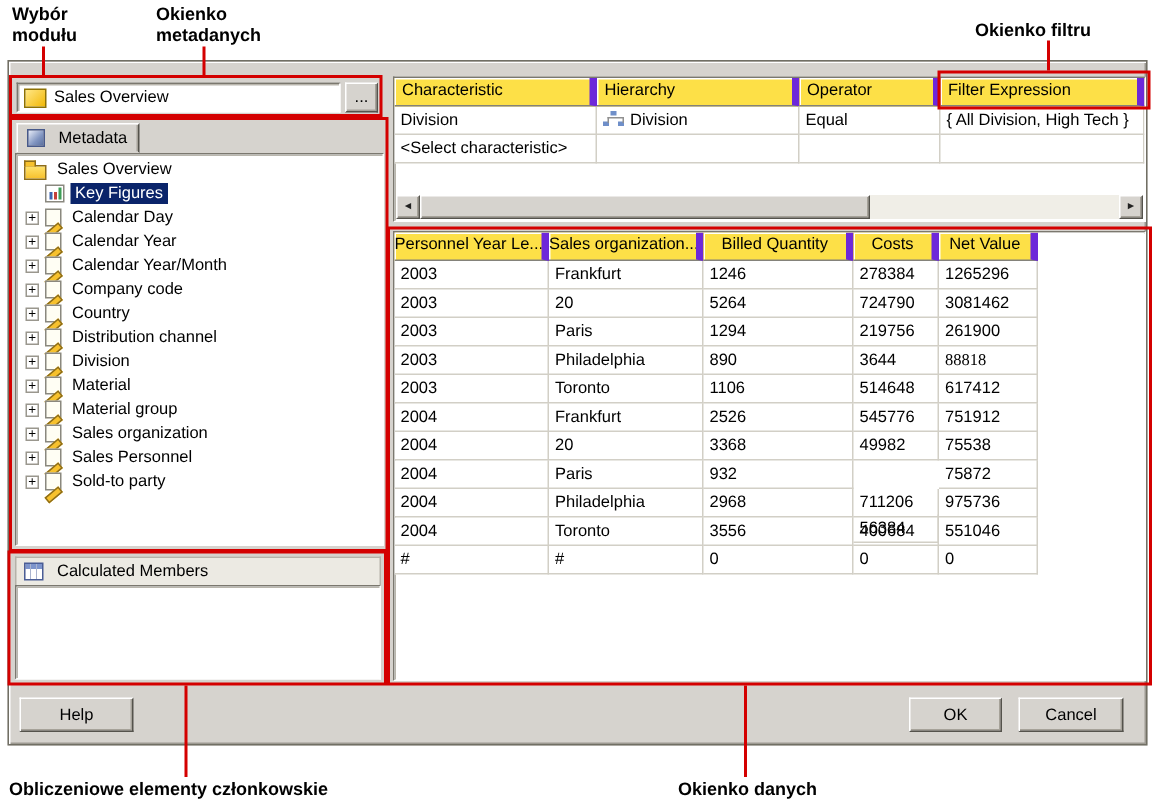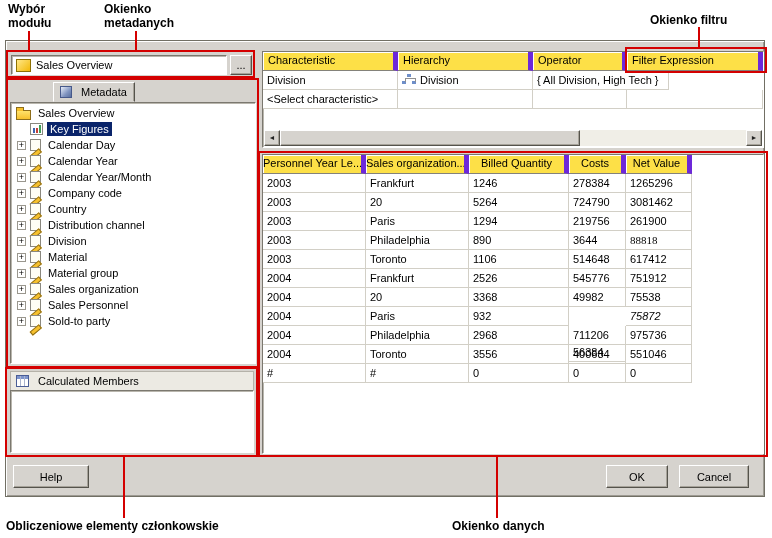--- a/index.html
+++ b/index.html
@@ -87,21 +87,21 @@
   <div class="vline abs" style="left:698px;top:27px;height:20px;"></div>
 
   <div class="dialog abs" style="left:5px;top:40px;width:760px;height:457px;"></div>
 
   <div class="sunken field abs" style="left:11px;top:55px;width:216px;height:20px;">
     <span class="icon-module"></span>
     <span>Sales Overview</span>
   </div>
   <div class="raised btn abs" style="left:230px;top:55px;width:22px;height:20px;">...</div>
 
-  <div class="tab abs" style="left:11px;top:82px;width:82px;height:20px;margin-left:42px;">
+  <div class="tab abs" style="left:11px;top:82px;width:82px;height:20px;">
     <span class="ticon icon-cube"></span>
     <span>Metadata</span>
   </div>
   <div class="sunken tree abs" style="left:10px;top:102px;width:246px;height:262px;">
     <div class="tree-row root">
       <span class="ticon icon-folder"></span>
       <span class="tree-label">Sales Overview</span>
     </div>
     <div>
         <div class="tree-row">
@@ -187,20 +187,21 @@
         <div class="hcell fh" style="width: 94px;">Operator</div>
         <div class="hcell fh" style="width: 136px;">Filter Expression</div>
       </div>
     <div>
         <div class="grow">
           <div class="gcell" style="width: 135px;">Division</div>
           <div class="gcell" style="width: 135px;">
             <span class="ticon icon-hier"></span>
             <span>Division</span>
           </div>
+          <div class="gcell" style="width: 94px;">Equal</div>
           <div class="gcell" style="width: 136px;">{ All Division, High Tech }</div>
         </div>
         <div class="grow">
           <div class="gcell" style="width: 135px;">&lt;Select characteristic&gt;</div>
           <div class="gcell" style="width: 135px;">
             <span></span>
           </div>
           <div class="gcell" style="width: 94px;"></div>
           <div class="gcell" style="width: 136px;"></div>
         </div>
@@ -268,21 +269,21 @@
           <div class="gcell" style="width: 103px;">20</div>
           <div class="gcell" style="width: 100px;">3368</div>
           <div class="gcell" style="width: 57px;">49982</div>
           <div class="gcell" style="width: 66px;">75538</div>
         </div>
         <div class="grow">
           <div class="gcell" style="width: 103px;">2004</div>
           <div class="gcell" style="width: 103px;">Paris</div>
           <div class="gcell" style="width: 100px;">932</div>
           <div class="gcell" style="width: 57px; margin-top: 36px;">56384</div>
-          <div class="gcell" style="width: 66px; font-style: italic;">75872</div>
+          <div class="gcell" style="width: 66px;">75872</div>
         </div>
         <div class="grow">
           <div class="gcell" style="width: 103px;">2004</div>
           <div class="gcell" style="width: 103px;">Philadelphia</div>
           <div class="gcell" style="width: 100px;">2968</div>
           <div class="gcell" style="width: 57px;">711206</div>
           <div class="gcell" style="width: 66px;">975736</div>
         </div>
         <div class="grow">
           <div class="gcell" style="width: 103px;">2004</div>

